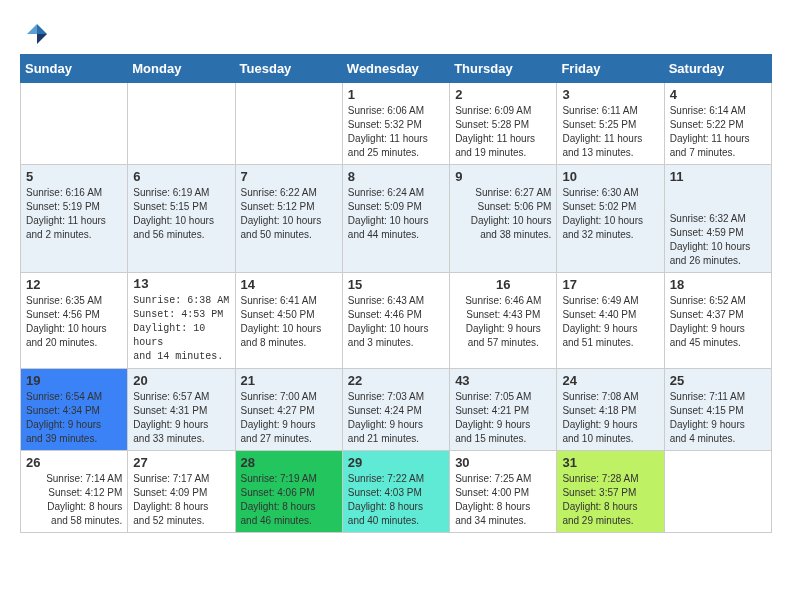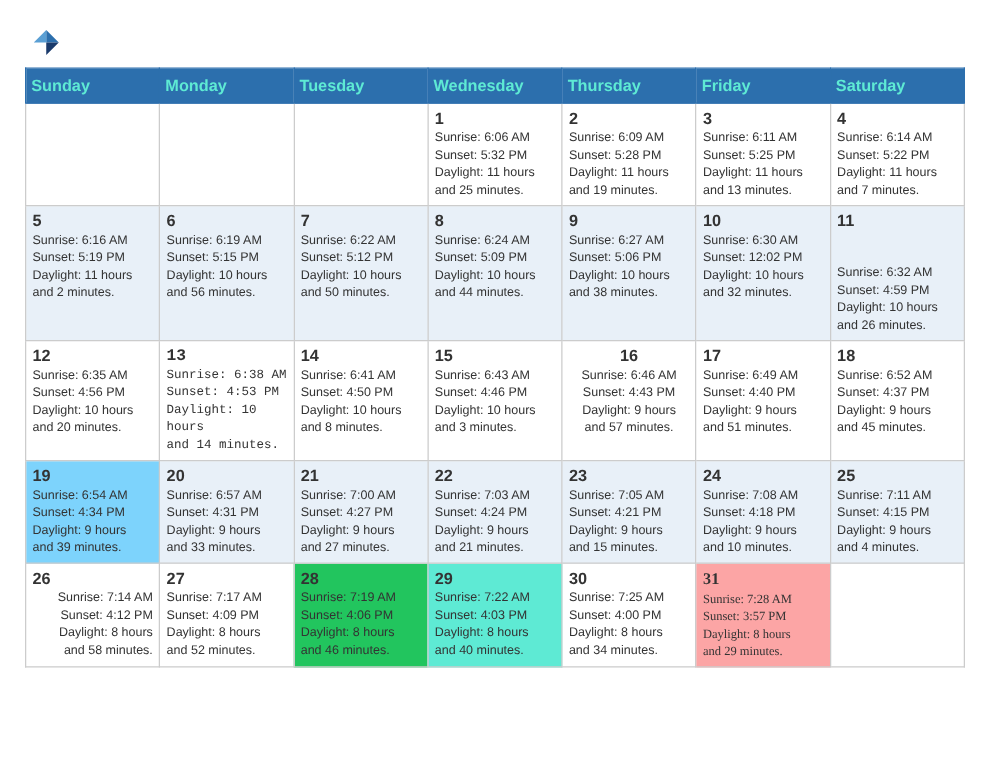--- a/index.html
+++ b/index.html
@@ -42,21 +42,21 @@
       font-size: 16px;
       color: #555;
     }
     .calendar {
       width: 100%;
       border-collapse: collapse;
       border: 1px solid #ccc;
     }
     .calendar th {
       background-color: #2c6fad;
-      color: #5eead4;
+      color: #ffffff;
       font-size: 13px;
       font-weight: bold;
       padding: 6px 4px;
       text-align: left;
       border: 1px solid #2c6fad;
     }
     .calendar td {
       vertical-align: top;
       padding: 4px 5px;
       font-size: 10.5px;
@@ -179,29 +179,29 @@
         </td>
         <td style="background-color: rgb(232, 240, 248);">
           <span class="day-number">8</span>
           <div class="day-info" style="white-space: pre-line;">Sunrise: 6:24 AM
 Sunset: 5:09 PM
 Daylight: 10 hours
 and 44 minutes.</div>
         </td>
         <td style="background-color: rgb(232, 240, 248);">
           <span class="day-number">9</span>
-          <div class="day-info" style="white-space: pre-line;">Sunrise: 6:27 AM
+          <div class="day-info" style="white-space: pre-line; text-align: right;">Sunrise: 6:27 AM
 Sunset: 5:06 PM
 Daylight: 10 hours
 and 38 minutes.</div>
         </td>
         <td style="background-color: rgb(232, 240, 248);">
           <span class="day-number">10</span>
           <div class="day-info" style="white-space: pre-line;">Sunrise: 6:30 AM
-Sunset: 12:02 PM
+Sunset: 5:02 PM
 Daylight: 10 hours
 and 32 minutes.</div>
         </td>
         <td style="background-color: rgb(232, 240, 248);">
           <span class="day-number">11</span>
           <div class="day-info" style="white-space: pre-line; margin-top: 28px;">Sunrise: 6:32 AM
 Sunset: 4:59 PM
 Daylight: 10 hours
 and 26 minutes.</div>
         </td>
@@ -251,21 +251,21 @@
         </td>
         <td style="background-color: rgb(255, 255, 255);">
           <span class="day-number">18</span>
           <div class="day-info" style="white-space: pre-line;">Sunrise: 6:52 AM
 Sunset: 4:37 PM
 Daylight: 9 hours
 and 45 minutes.</div>
         </td>
       </tr>
       <tr>
-        <td style="background-color: #7dd3fc;">
+        <td style="background-color: #3b82f6;">
           <span class="day-number">19</span>
           <div class="day-info" style="white-space: pre-line;">Sunrise: 6:54 AM
 Sunset: 4:34 PM
 Daylight: 9 hours
 and 39 minutes.</div>
         </td>
         <td style="background-color: rgb(232, 240, 248);">
           <span class="day-number">20</span>
           <div class="day-info" style="white-space: pre-line;">Sunrise: 6:57 AM
 Sunset: 4:31 PM
@@ -280,21 +280,21 @@
 and 27 minutes.</div>
         </td>
         <td style="background-color: rgb(232, 240, 248);">
           <span class="day-number">22</span>
           <div class="day-info" style="white-space: pre-line;">Sunrise: 7:03 AM
 Sunset: 4:24 PM
 Daylight: 9 hours
 and 21 minutes.</div>
         </td>
         <td style="background-color: rgb(232, 240, 248);">
-          <span class="day-number">23</span>
+          <span class="day-number">43</span>
           <div class="day-info" style="white-space: pre-line;">Sunrise: 7:05 AM
 Sunset: 4:21 PM
 Daylight: 9 hours
 and 15 minutes.</div>
         </td>
         <td style="background-color: rgb(232, 240, 248);">
           <span class="day-number">24</span>
           <div class="day-info" style="white-space: pre-line;">Sunrise: 7:08 AM
 Sunset: 4:18 PM
 Daylight: 9 hours
@@ -337,21 +337,21 @@
 Daylight: 8 hours
 and 40 minutes.</div>
         </td>
         <td style="background-color: rgb(255, 255, 255);">
           <span class="day-number">30</span>
           <div class="day-info" style="white-space: pre-line;">Sunrise: 7:25 AM
 Sunset: 4:00 PM
 Daylight: 8 hours
 and 34 minutes.</div>
         </td>
-        <td style="background-color: #fca5a5; font-family: Liberation Serif, serif;">
+        <td style="background-color: #bef264;">
           <span class="day-number">31</span>
           <div class="day-info" style="white-space: pre-line;">Sunrise: 7:28 AM
 Sunset: 3:57 PM
 Daylight: 8 hours
 and 29 minutes.</div>
         </td>
         <td class="empty-cell"></td>
       </tr>
     </tbody>
 </table>

